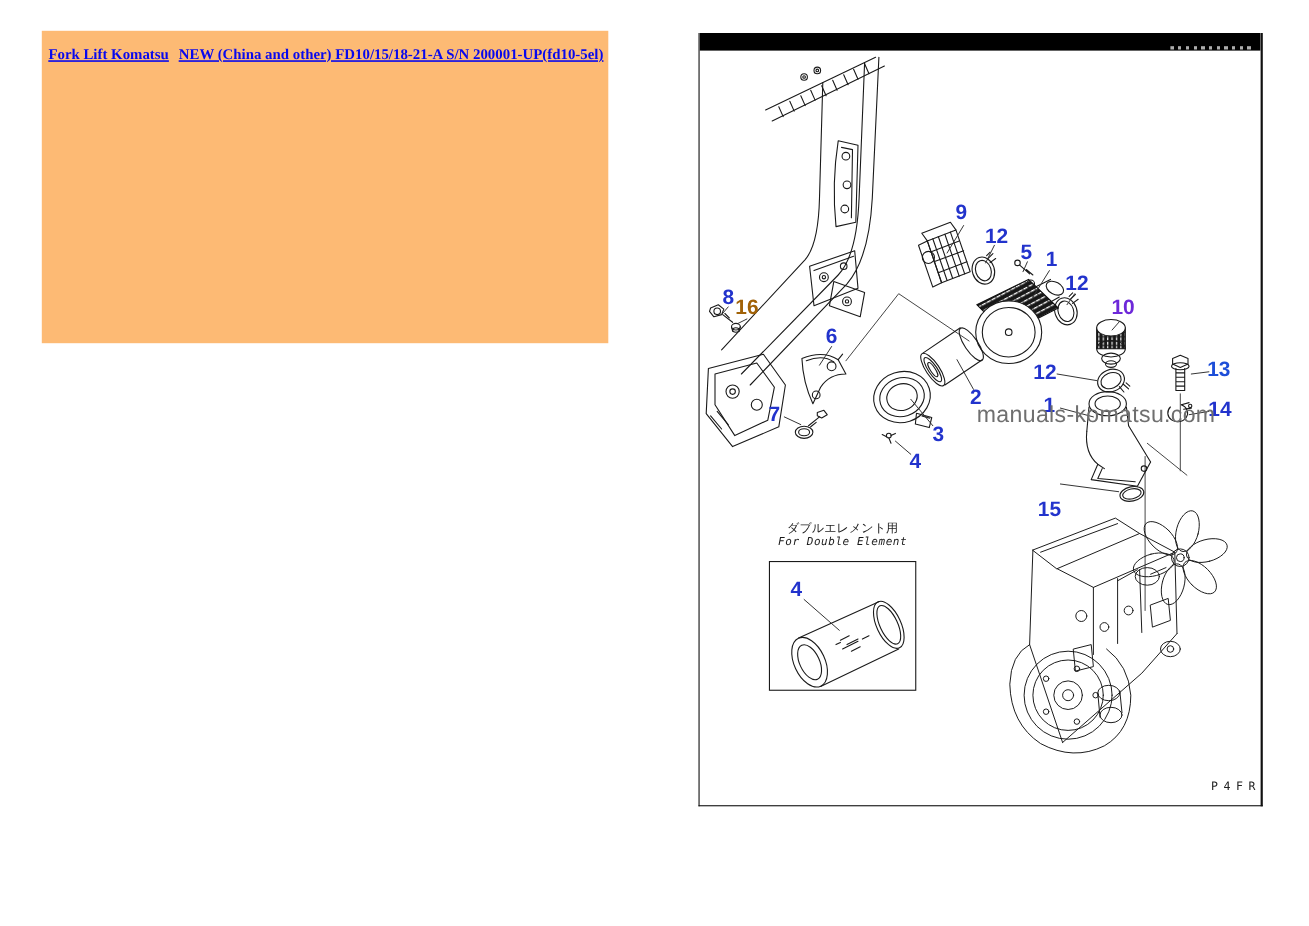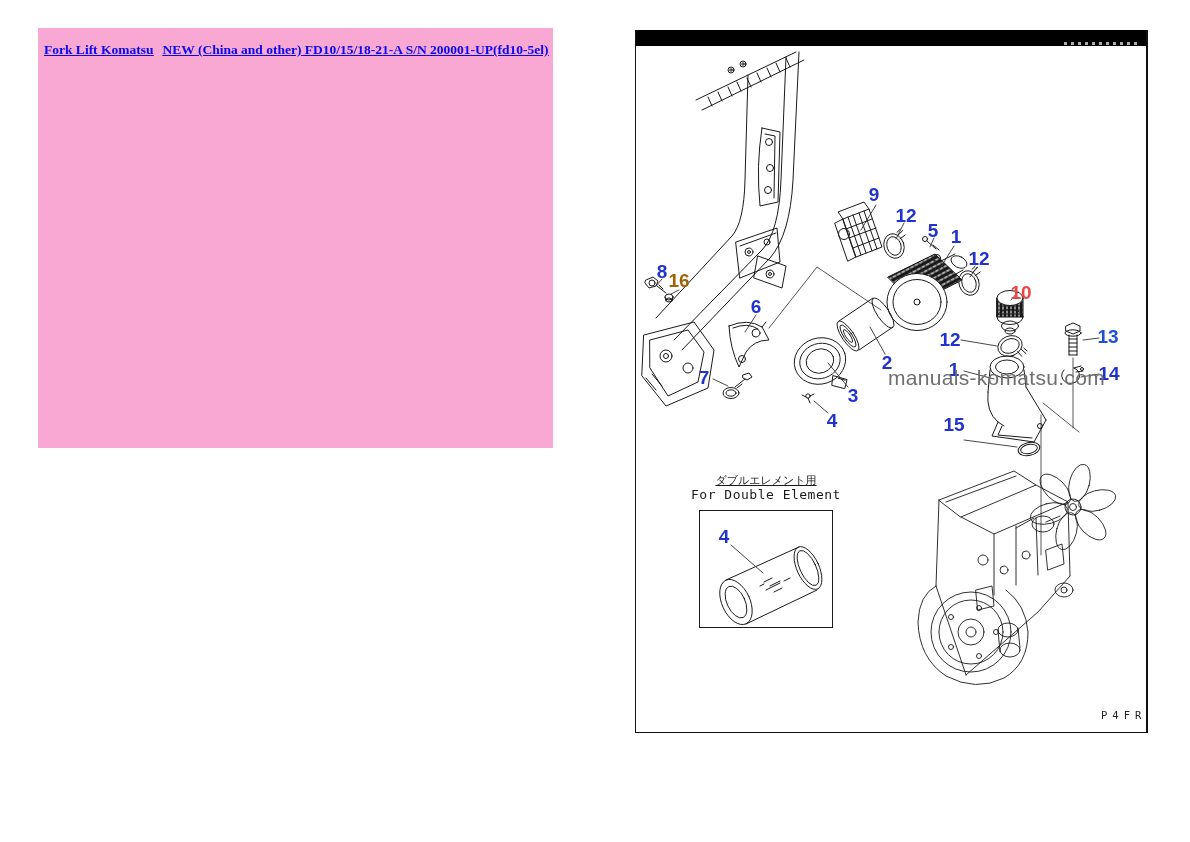--- a/index.html
+++ b/index.html
@@ -2,22 +2,22 @@
 <html><head>
 <meta charset="utf-8">
 <style>
   html,body{margin:0;padding:0;}
   body{
     width:1190px;height:842px;position:relative;background:#ffffff;
     font-family:"Liberation Sans", sans-serif;overflow:hidden;
   }
   
   .black-panel{
-    position:absolute;left:38px;top:28px;width:515px;height:420px;
-    background:#f9a8d4;
+    position:absolute;left:38px;top:28px;width:515px;height:284px;
+    background:#fdba74;
   }
   .catalog-link{
     position:absolute;left:6px;top:14px;white-space:nowrap;
     font-family:"Liberation Serif", serif;font-size:13.5px;font-weight:bold;
     color:#0808ee;text-decoration:underline;
   }
   .catalog-link a{color:#0808ee;text-decoration:underline;margin-right:9px;}
   
   .frame{
     position:absolute;left:635px;top:30px;width:513px;height:703px;
@@ -34,22 +34,22 @@
   }
   .drawing{position:absolute;left:0;top:0;z-index:2;}
   .dbl-box{
     position:absolute;left:63px;top:480px;width:134px;height:118px;
     border:1.5px solid #1a1a1a;z-index:1;box-sizing:border-box;
   }
   .dbl-label{
     position:absolute;width:220px;left:20px;text-align:center;z-index:2;
     color:#1a1a1a;font-family:"DejaVu Sans Mono", monospace;
   }
-  .dbl-label.jp{top:443px;font-size:11px;text-decoration:underline;}
-  .dbl-label.en{top:457px;font-size:13px;letter-spacing:.5px;}
+  .dbl-label.jp{top:443px;font-size:11px;}
+  .dbl-label.en{top:457px;font-size:10px;letter-spacing:.5px;font-style:italic;}
   .watermark{
     position:absolute;left:252px;top:336px;z-index:4;
     font-size:21px;color:#6f6f6f;letter-spacing:.3px;white-space:nowrap;
   }
   .page-code{
     position:absolute;left:465px;top:679px;z-index:2;white-space:nowrap;
     font-family:"DejaVu Sans Mono", monospace;font-size:10.5px;
     letter-spacing:5px;color:#222;
   }
   .callouts{position:absolute;left:0;top:0;width:1190px;height:842px;z-index:3;pointer-events:none;}
@@ -334,27 +334,27 @@
   <div class="watermark">manuals-komatsu.com</div>
   <div class="page-code">P4FR128</div>
 </div>
 
 <div class="callouts">
     <div class="callout" style="left: 874px; top: 194px; color: rgb(34, 51, 204);">9</div>
     <div class="callout" style="left: 906px; top: 215px; color: rgb(34, 51, 204);">12</div>
     <div class="callout" style="left: 933px; top: 230px; color: rgb(34, 51, 204);">5</div>
     <div class="callout" style="left: 956px; top: 236px; color: rgb(34, 51, 204);">1</div>
     <div class="callout" style="left: 979px; top: 258px; color: rgb(34, 51, 204);">12</div>
-    <div class="callout" style="left: 1021px; top: 292px; color: #ef4444;">10</div>
+    <div class="callout" style="left: 1021px; top: 280px; color: #6d28d9;">10</div>
     <div class="callout" style="left: 662px; top: 271px; color: rgb(34, 51, 204);">8</div>
     <div class="callout" style="left: 679px; top: 280px; color: #a16207;">16</div>
     <div class="callout" style="left: 756px; top: 306px; color: rgb(34, 51, 204);">6</div>
     <div class="callout" style="left: 887px; top: 362px; color: rgb(34, 51, 204);">2</div>
     <div class="callout" style="left: 853px; top: 395px; color: rgb(34, 51, 204);">3</div>
     <div class="callout" style="left: 704px; top: 377px; color: rgb(34, 51, 204);">7</div>
     <div class="callout" style="left: 832px; top: 420px; color: rgb(34, 51, 204);">4</div>
     <div class="callout" style="left: 950px; top: 339px; color: rgb(34, 51, 204);">12</div>
     <div class="callout" style="left: 1108px; top: 336px; color: #1d4ed8;">13</div>
     <div class="callout" style="left: 954px; top: 369px; color: rgb(34, 51, 204);">1</div>
     <div class="callout" style="left: 1109px; top: 373px; color: rgb(34, 51, 204); text-align: right;">14</div>
-    <div class="callout" style="left: 954px; top: 424px; color: rgb(34, 51, 204);">15</div>
+    <div class="callout" style="left: 954px; top: 464px; color: rgb(34, 51, 204);">15</div>
     <div class="callout" style="left: 724px; top: 536px; color: rgb(34, 51, 204);">4</div>
   </div>
 
 </body></html>

